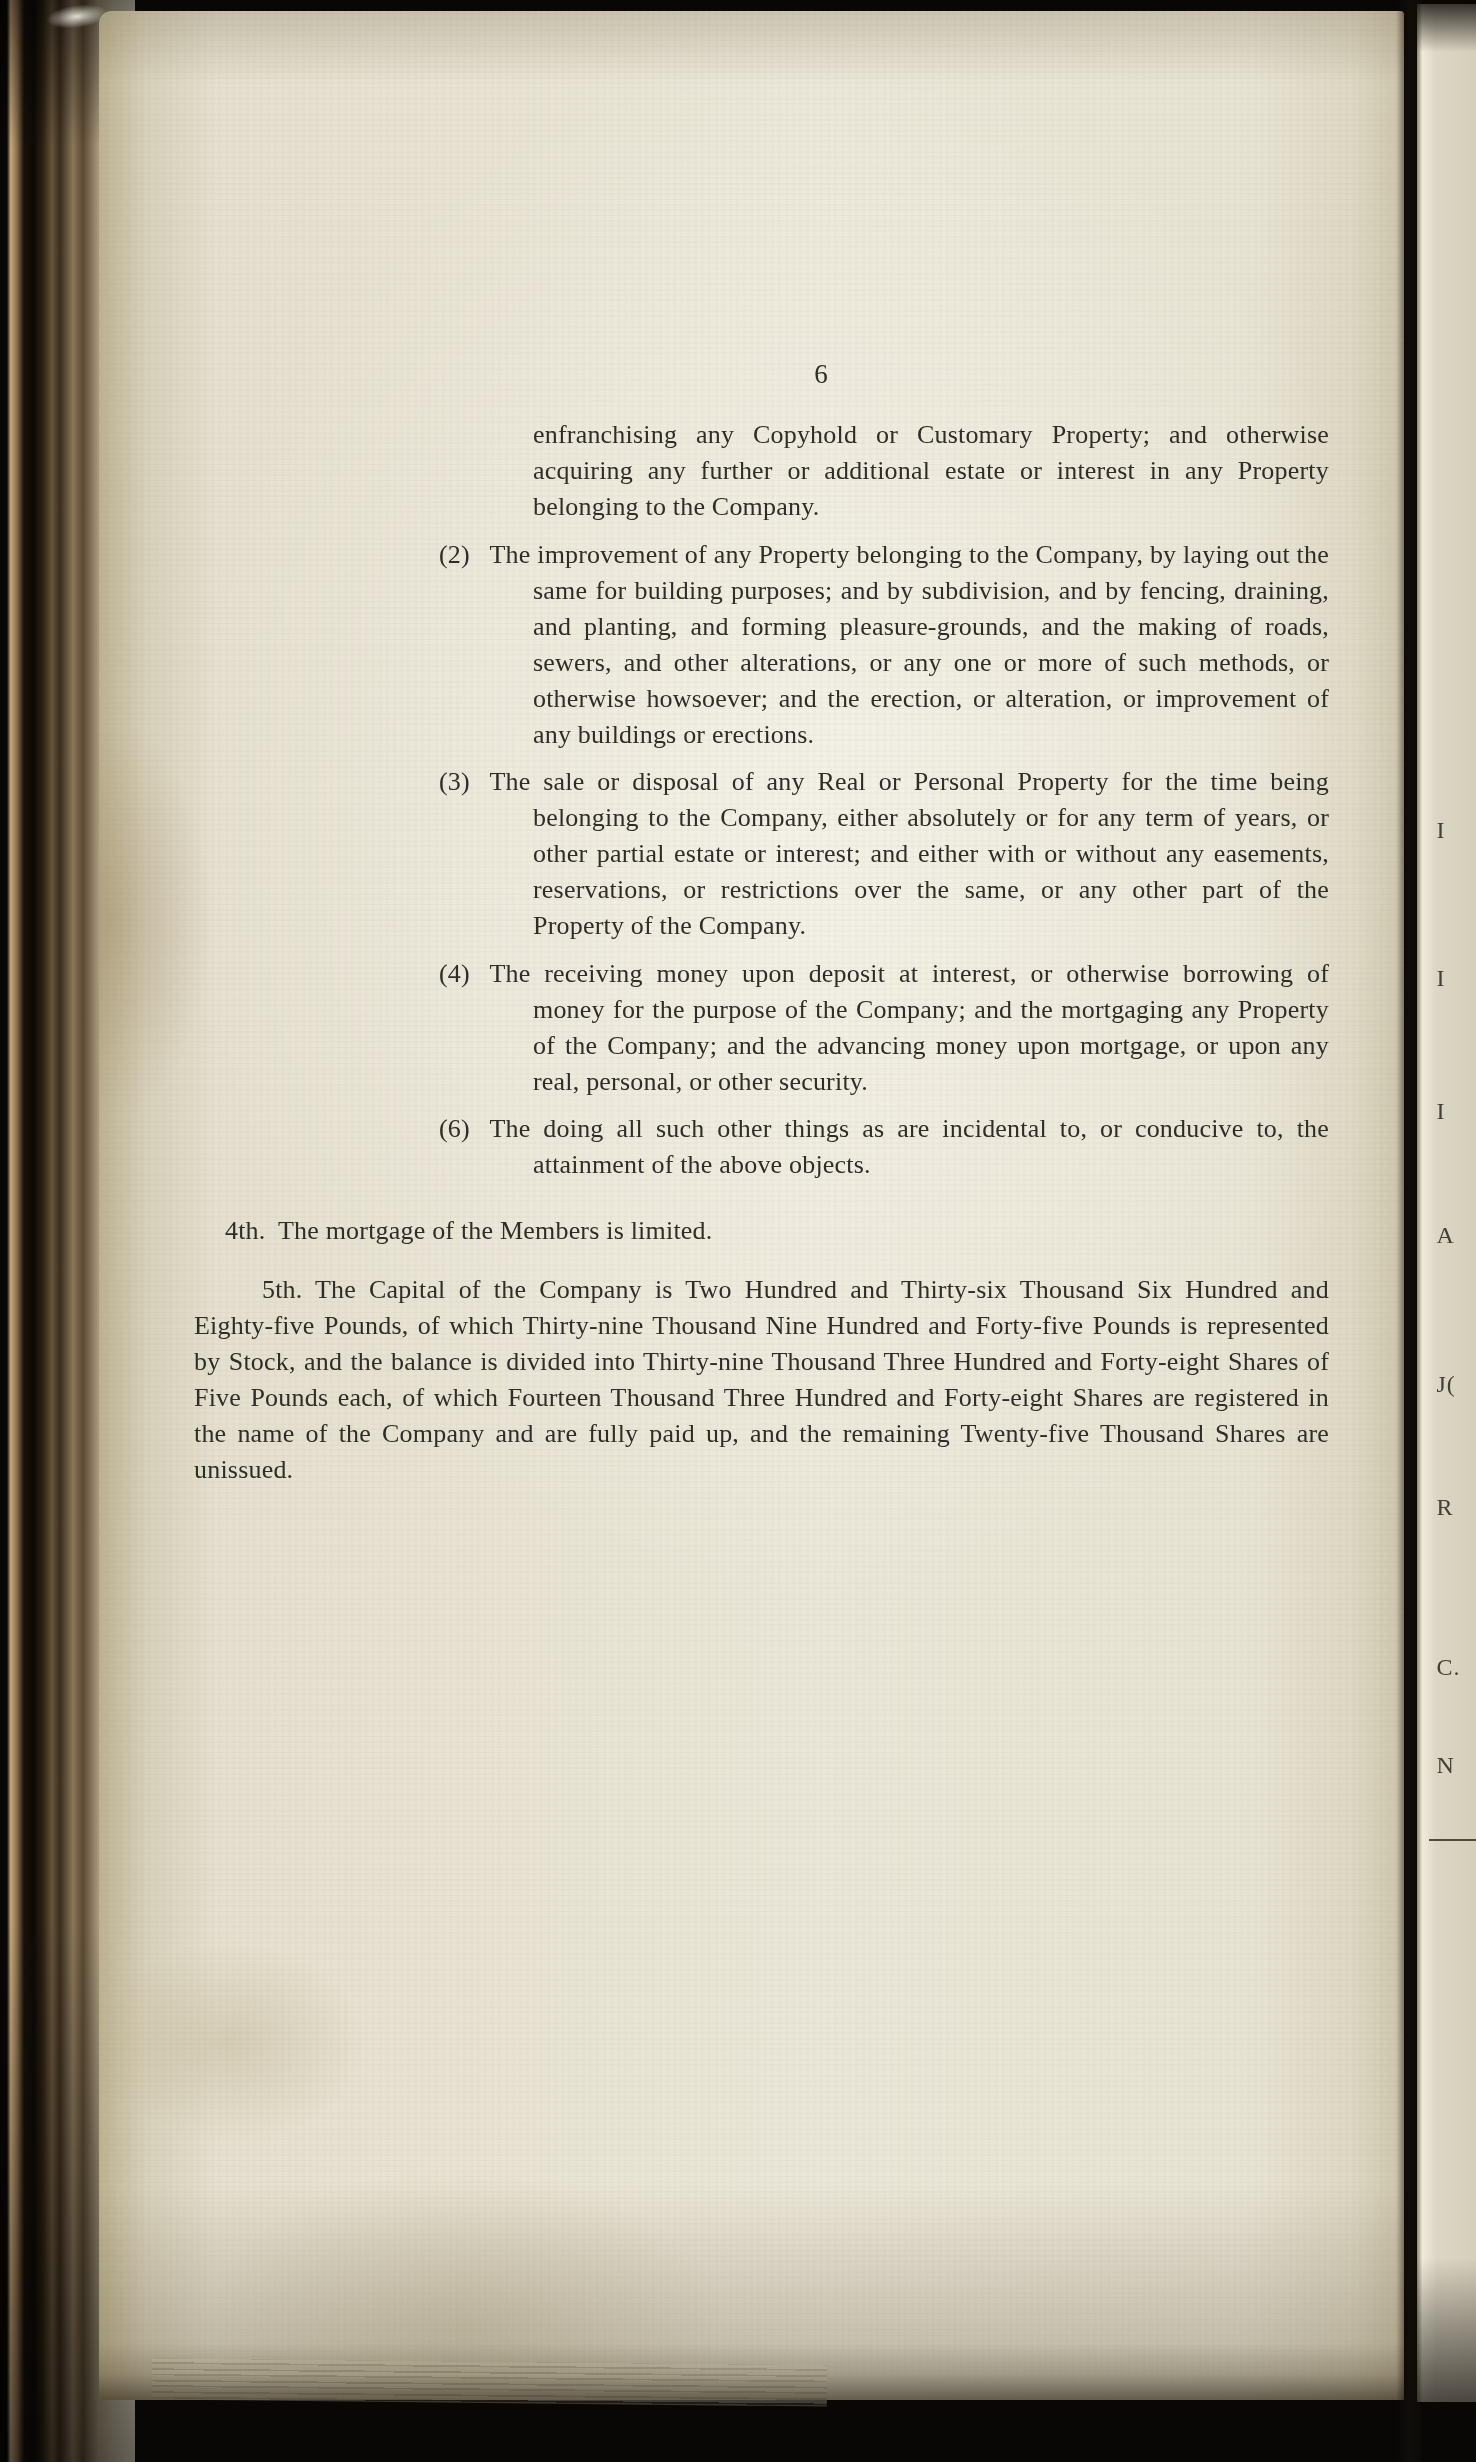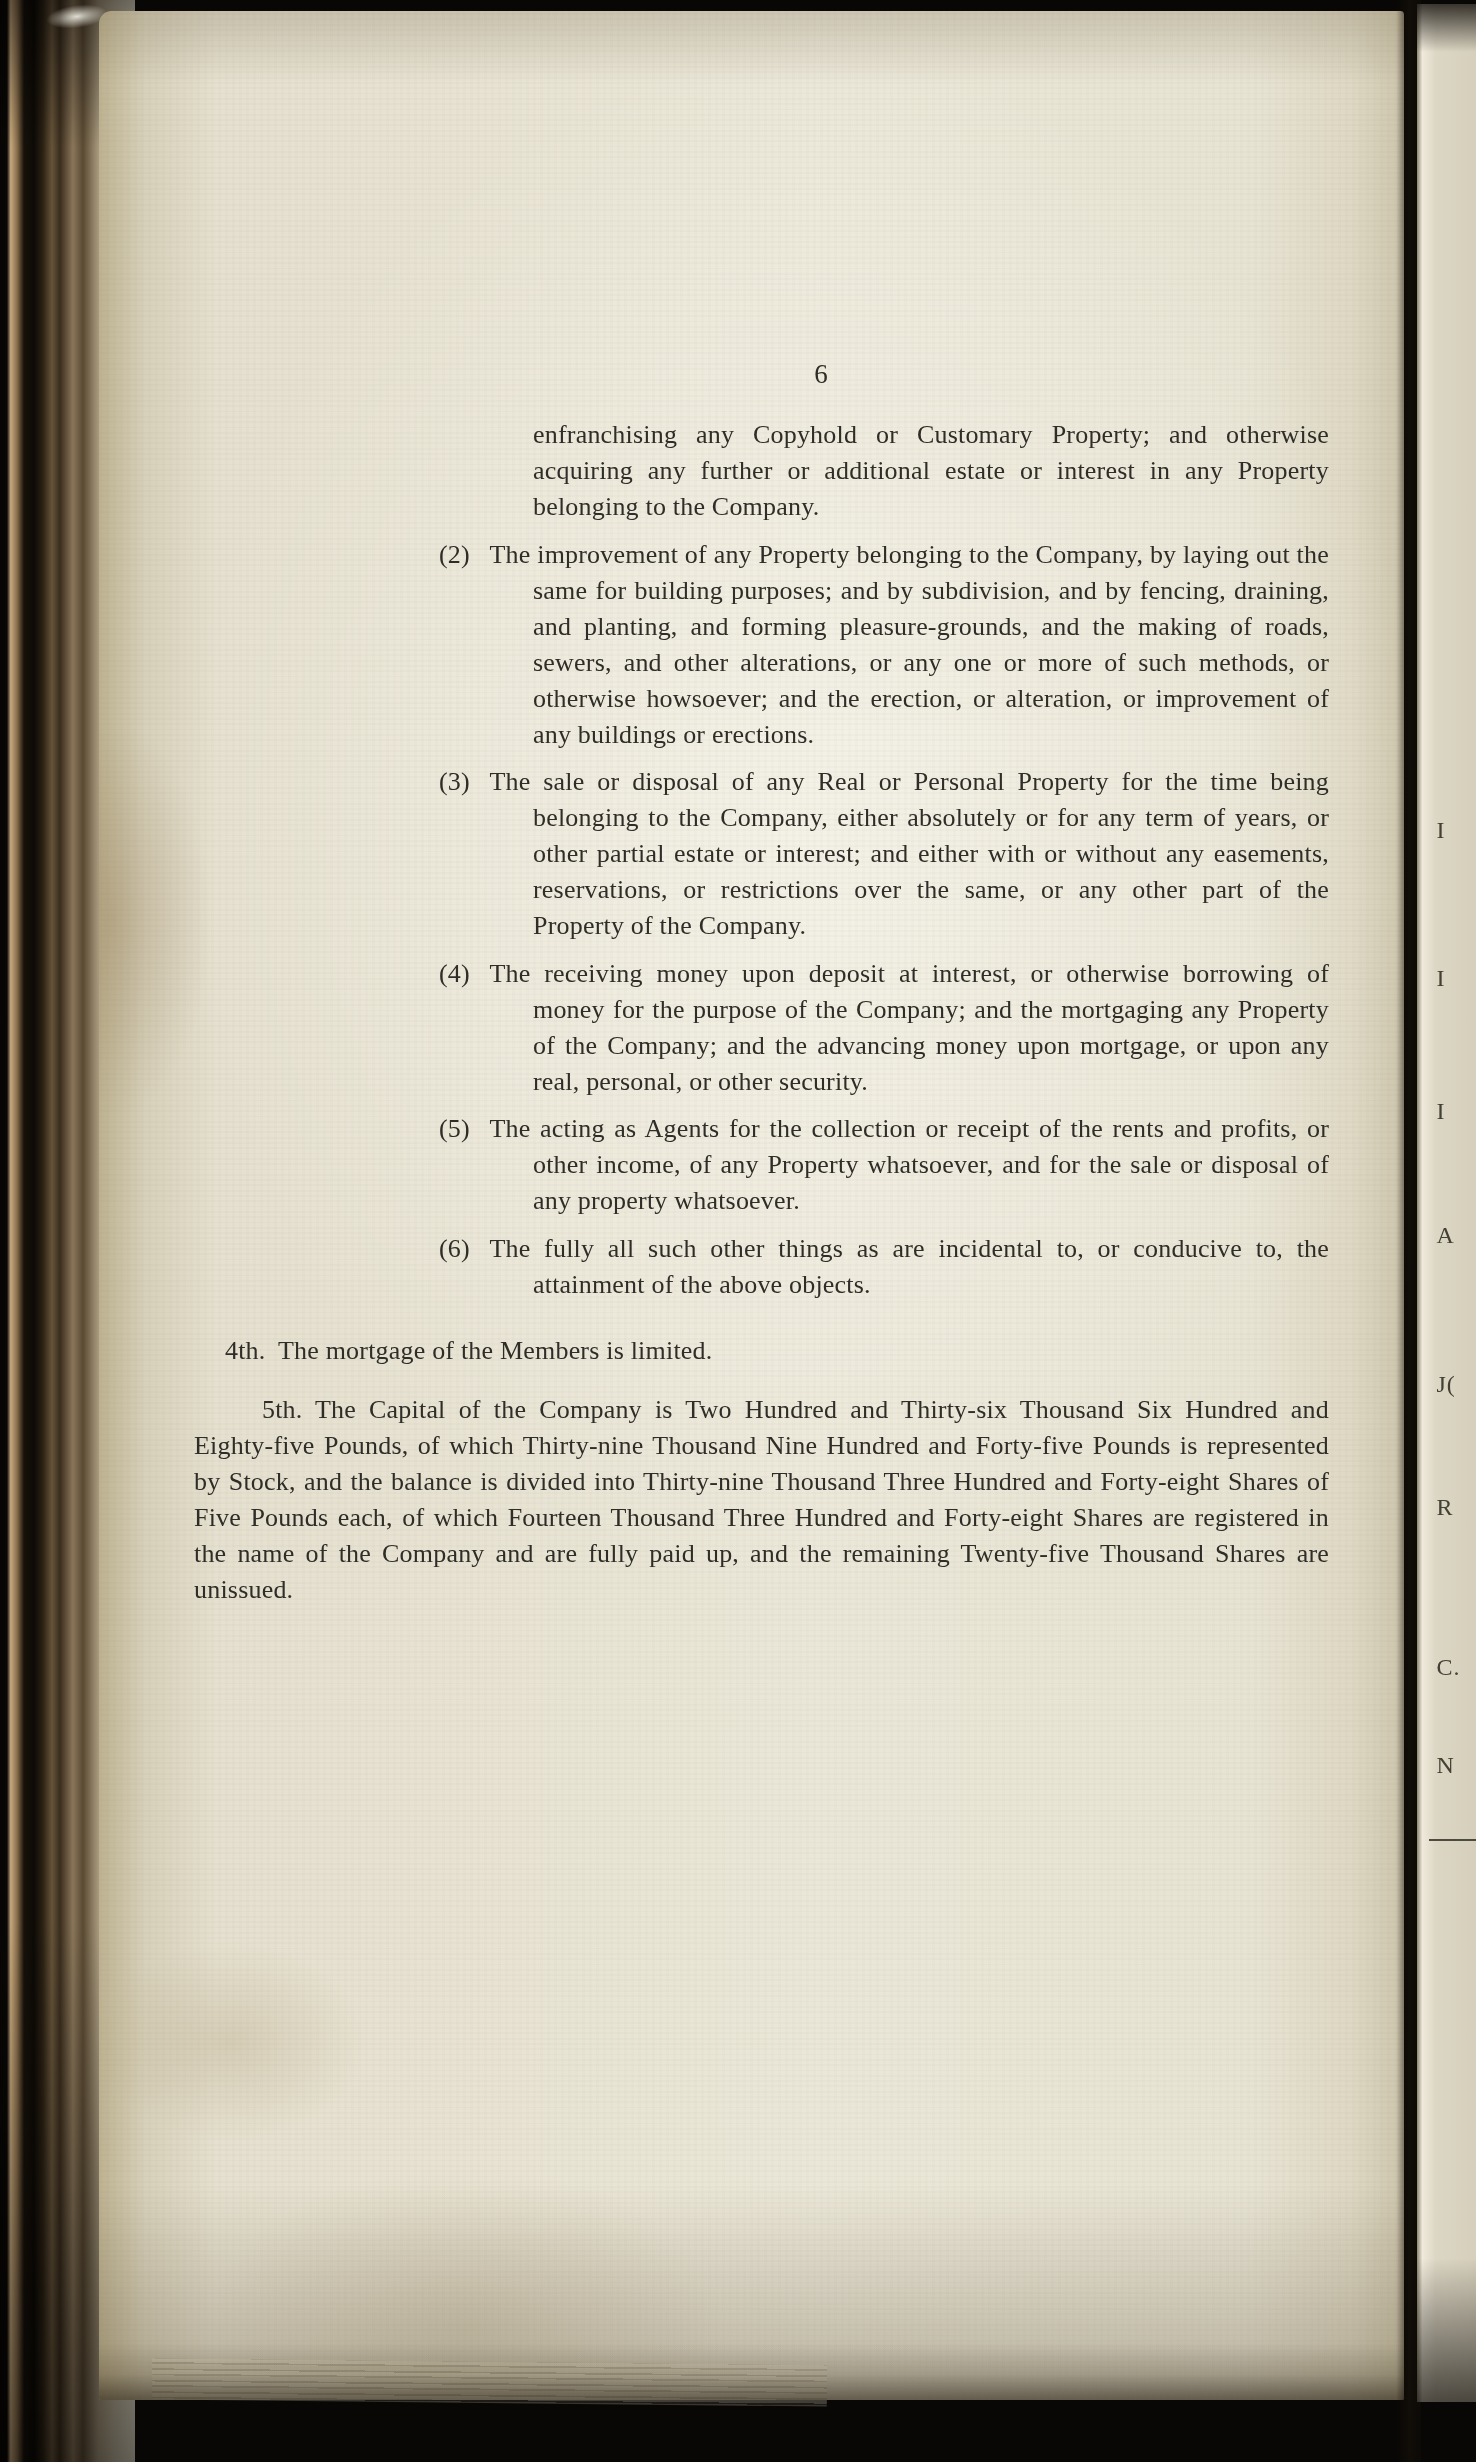--- a/index.html
+++ b/index.html
@@ -162,23 +162,22 @@
 
   <div class="text-block">
     <p class="cont">enfranchising any Copyhold or Customary Property; and otherwise acquiring any further or additional estate or interest in any Property belonging to the Company.</p>
 
     <p class="hang"><span class="marker">(2)</span><span>The improvement of any Property belonging to the Company, by laying out the same for building purposes; and by subdivision, and by fencing, draining, and planting, and forming pleasure-grounds, and the making of roads, sewers, and other alterations, or any one or more of such methods, or otherwise howsoever; and the erection, or alteration, or improvement of any buildings or erections.</span></p>
 
     <p class="hang"><span class="marker">(3)</span><span>The sale or disposal of any Real or Personal Property for the time being belonging to the Company, either absolutely or for any term of years, or other partial estate or interest; and either with or without any easements, reservations, or restrictions over the same, or any other part of the Property of the Company.</span></p>
 
     <p class="hang"><span class="marker">(4)</span><span>The receiving money upon deposit at interest, or otherwise borrowing of money for the purpose of the Company; and the mortgaging any Property of the Company; and the advancing money upon mortgage, or upon any real, personal, or other security.</span></p>
 
-    <p class="hang"><span class="marker">(5)</span><span>The acting as Agents for the collection or receipt of the rents and profits, or other income, of any Property whatsoever, and for the sale or disposal of any property whatsoever.</span></p>
 
-    <p class="hang"><span class="marker">(6)</span><span>The fully all such other things as are incidental to, or conducive to, the attainment of the above objects.</span></p>
+    <p class="hang"><span class="marker">(6)</span><span>The doing all such other things as are incidental to, or conducive to, the attainment of the above objects.</span></p>
 
     <p class="sec4"><span class="marker2">4th.</span><span>The mortgage of the Members is limited.</span></p>
 
     <p class="sec5"><span class="marker2">5th.</span><span>The Capital of the Company is Two Hundred and Thirty-six Thousand Six Hundred and Eighty-five Pounds, of which Thirty-nine Thousand Nine Hundred and Forty-five Pounds is represented by Stock, and the balance is divided into Thirty-nine Thousand Three Hundred and Forty-eight Shares of Five Pounds each, of which Fourteen Thousand Three Hundred and Forty-eight Shares are registered in the name of the Company and are fully paid up, and the remaining Twenty-five Thousand Shares are unissued.</span></p>
   </div>
 
   <div class="gutter"></div>
 
   <div class="next-page">
     <span class="frag" style="top:813px">I</span>

